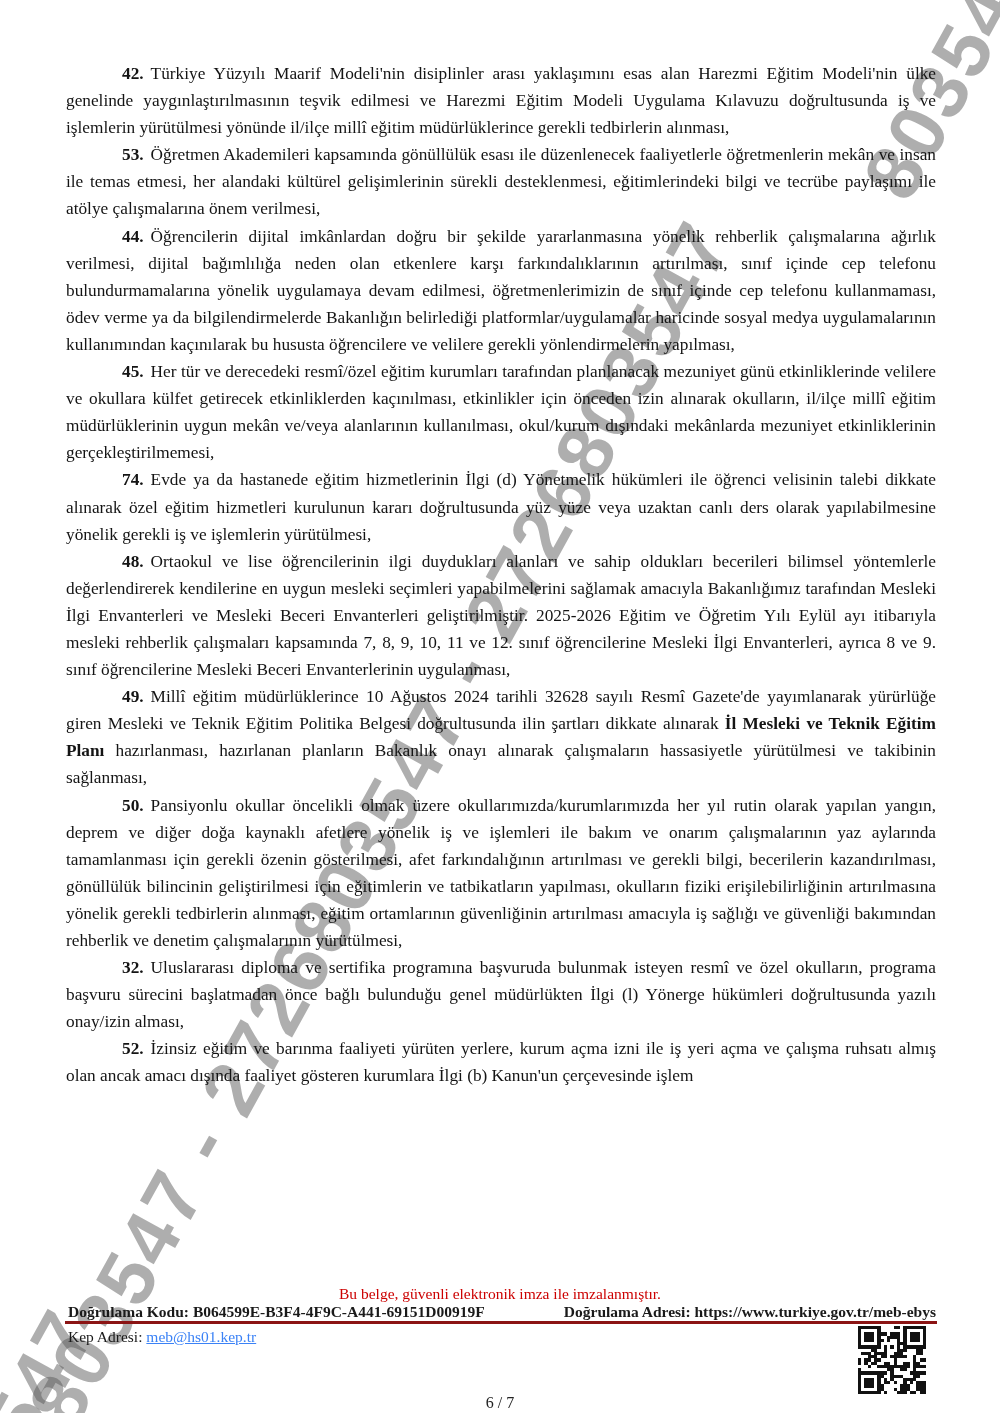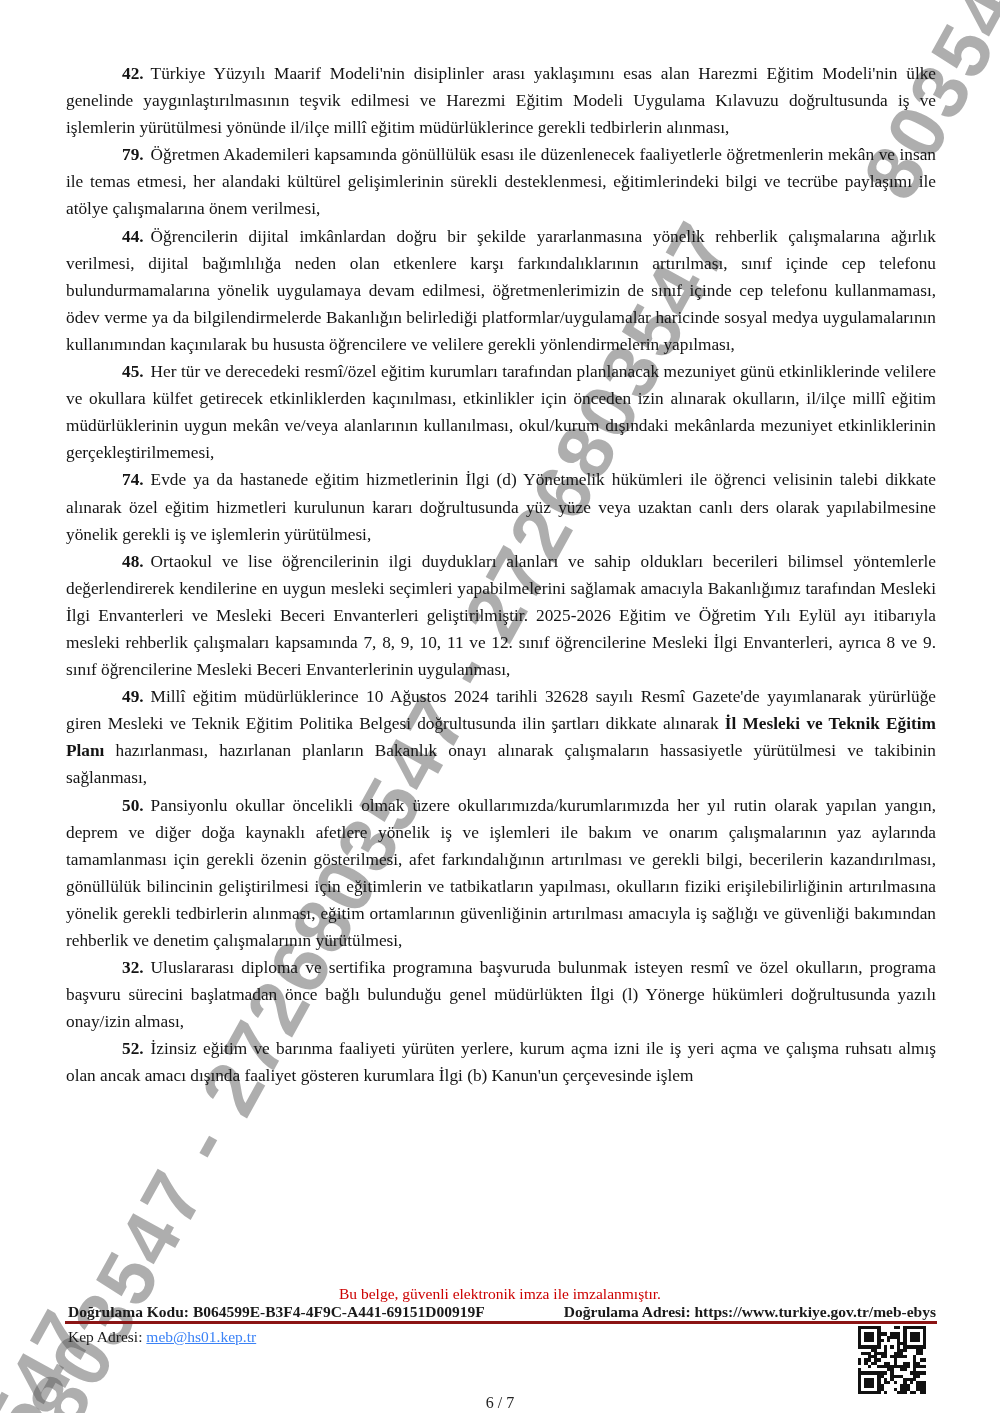--- a/index.html
+++ b/index.html
@@ -76,21 +76,21 @@
 <body>
 
 <div class="page">
 
   <div class="wm wm-main">2726803547 - 2726803547 - 2726803547</div>
   <div class="wm wm-topright">803547 - 2726803547</div>
   <div class="wm wm-corner">2726803547</div>
 
   <div class="content">
     <p class="para"><span class="pnum">42.</span><span>Türkiye Yüzyılı Maarif Modeli'nin disiplinler arası yaklaşımını esas alan Harezmi Eğitim Modeli'nin ülke genelinde yaygınlaştırılmasının teşvik edilmesi ve Harezmi Eğitim Modeli Uygulama Kılavuzu doğrultusunda iş ve işlemlerin yürütülmesi yönünde il/ilçe millî eğitim müdürlüklerince gerekli tedbirlerin alınması,</span></p>
-    <p class="para"><span class="pnum">79.</span><span>Öğretmen Akademileri kapsamında gönüllülük esası ile düzenlenecek faaliyetlerle öğretmenlerin mekân ve insan ile temas etmesi, her alandaki kültürel gelişimlerinin sürekli desteklenmesi, eğitimlerindeki bilgi ve tecrübe paylaşımı ile atölye çalışmalarına önem verilmesi,</span></p>
+    <p class="para"><span class="pnum">53.</span><span>Öğretmen Akademileri kapsamında gönüllülük esası ile düzenlenecek faaliyetlerle öğretmenlerin mekân ve insan ile temas etmesi, her alandaki kültürel gelişimlerinin sürekli desteklenmesi, eğitimlerindeki bilgi ve tecrübe paylaşımı ile atölye çalışmalarına önem verilmesi,</span></p>
     <p class="para"><span class="pnum">44.</span><span>Öğrencilerin dijital imkânlardan doğru bir şekilde yararlanmasına yönelik rehberlik çalışmalarına ağırlık verilmesi, dijital bağımlılığa neden olan etkenlere karşı farkındalıklarının artırılması, sınıf içinde cep telefonu bulundurmamalarına yönelik uygulamaya devam edilmesi, öğretmenlerimizin de sınıf içinde cep telefonu kullanmaması, ödev verme ya da bilgilendirmelerde Bakanlığın belirlediği platformlar/uygulamalar haricinde sosyal medya uygulamalarının kullanımından kaçınılarak bu hususta öğrencilere ve velilere gerekli yönlendirmelerin yapılması,</span></p>
     <p class="para"><span class="pnum">45.</span><span>Her tür ve derecedeki resmî/özel eğitim kurumları tarafından planlanacak mezuniyet günü etkinliklerinde velilere ve okullara külfet getirecek etkinliklerden kaçınılması, etkinlikler için önceden izin alınarak okulların, il/ilçe millî eğitim müdürlüklerinin uygun mekân ve/veya alanlarının kullanılması, okul/kurum dışındaki mekânlarda mezuniyet etkinliklerinin gerçekleştirilmemesi,</span></p>
     <p class="para"><span class="pnum">74.</span><span>Evde ya da hastanede eğitim hizmetlerinin İlgi (d) Yönetmelik hükümleri ile öğrenci velisinin talebi dikkate alınarak özel eğitim hizmetleri kurulunun kararı doğrultusunda yüz yüze veya uzaktan canlı ders olarak yapılabilmesine yönelik gerekli iş ve işlemlerin yürütülmesi,</span></p>
     <p class="para"><span class="pnum">48.</span><span>Ortaokul ve lise öğrencilerinin ilgi duydukları alanları ve sahip oldukları becerileri bilimsel yöntemlerle değerlendirerek kendilerine en uygun mesleki seçimleri yapabilmelerini sağlamak amacıyla Bakanlığımız tarafından Mesleki İlgi Envanterleri ve Mesleki Beceri Envanterleri geliştirilmiştir. 2025-2026 Eğitim ve Öğretim Yılı Eylül ayı itibarıyla mesleki rehberlik çalışmaları kapsamında 7, 8, 9, 10, 11 ve 12. sınıf öğrencilerine Mesleki İlgi Envanterleri, ayrıca 8 ve 9. sınıf öğrencilerine Mesleki Beceri Envanterlerinin uygulanması,</span></p>
     <p class="para"><span class="pnum">49.</span><span>Millî eğitim müdürlüklerince 10 Ağustos 2024 tarihli 32628 sayılı Resmî Gazete'de yayımlanarak yürürlüğe giren Mesleki ve Teknik Eğitim Politika Belgesi doğrultusunda ilin şartları dikkate alınarak </span><span class="pbold">İl Mesleki ve Teknik Eğitim Planı</span><span> hazırlanması, hazırlanan planların Bakanlık onayı alınarak çalışmaların hassasiyetle yürütülmesi ve takibinin sağlanması,</span></p>
     <p class="para"><span class="pnum">50.</span><span>Pansiyonlu okullar öncelikli olmak üzere okullarımızda/kurumlarımızda her yıl rutin olarak yapılan yangın, deprem ve diğer doğa kaynaklı afetlere yönelik iş ve işlemleri ile bakım ve onarım çalışmalarının yaz aylarında tamamlanması için gerekli özenin gösterilmesi, afet farkındalığının artırılması ve gerekli bilgi, becerilerin kazandırılması, gönüllülük bilincinin geliştirilmesi için eğitimlerin ve tatbikatların yapılması, okulların fiziki erişilebilirliğinin artırılmasına yönelik gerekli tedbirlerin alınması, eğitim ortamlarının güvenliğinin artırılması amacıyla iş sağlığı ve güvenliği bakımından rehberlik ve denetim çalışmalarının yürütülmesi,</span></p>
     <p class="para"><span class="pnum">32.</span><span>Uluslararası diploma ve sertifika programına başvuruda bulunmak isteyen resmî ve özel okulların, programa başvuru sürecini başlatmadan önce bağlı bulunduğu genel müdürlükten İlgi (l) Yönerge hükümleri doğrultusunda yazılı onay/izin alması,</span></p>
     <p class="para"><span class="pnum">52.</span><span>İzinsiz eğitim ve barınma faaliyeti yürüten yerlere, kurum açma izni ile iş yeri açma ve çalışma ruhsatı almış olan ancak amacı dışında faaliyet gösteren kurumlara İlgi (b) Kanun'un çerçevesinde işlem</span></p>
   </div>
 

